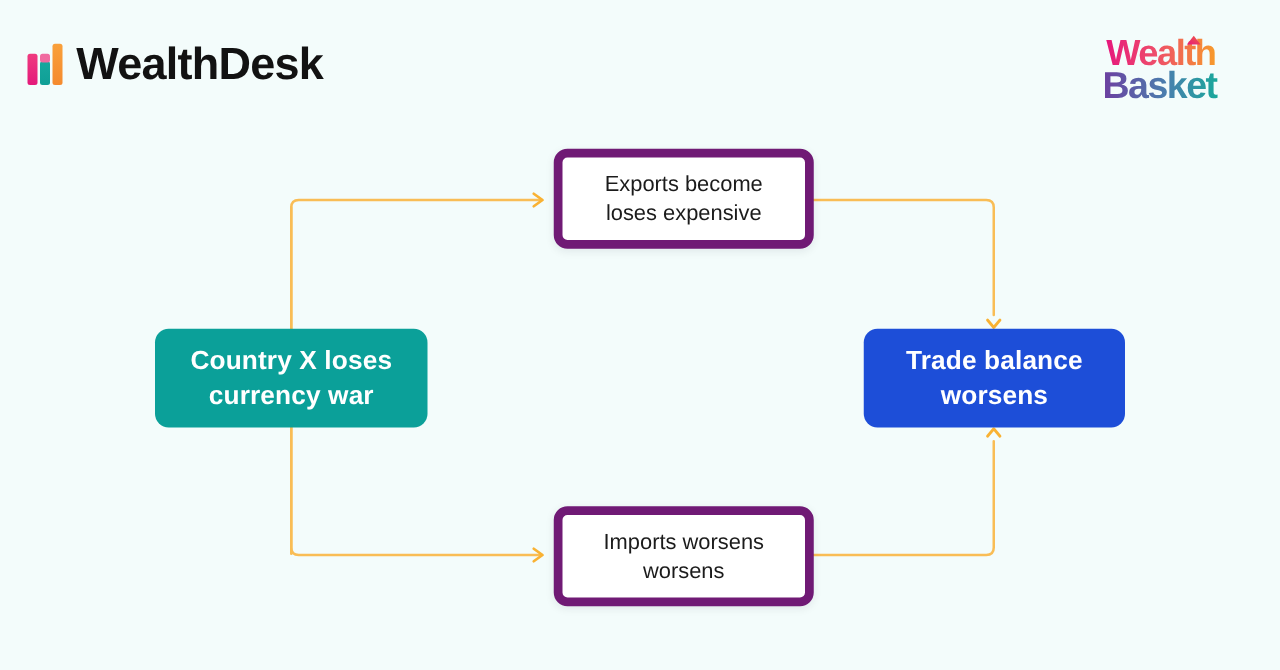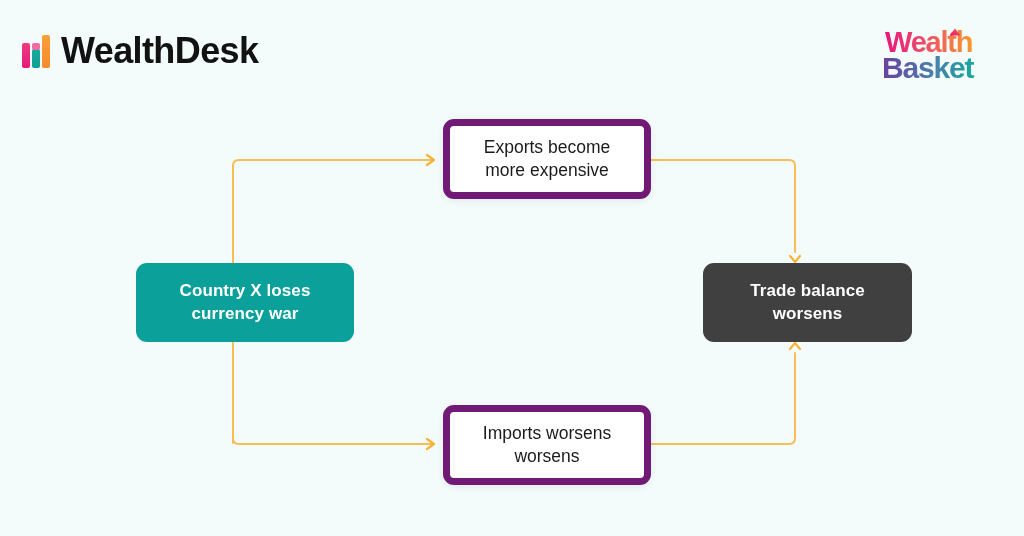--- a/index.html
+++ b/index.html
@@ -40,36 +40,35 @@
   .node{
     position:absolute;
     box-sizing:border-box;
     display:flex;align-items:center;justify-content:center;
     text-align:center;
     border-radius:11px;
     line-height:1.33;
   }
   .node-accent{
     color:#ffffff;
-    font-size:17px;
+    font-size:21px;
     font-weight:bold;
     letter-spacing:0.1px;
-    margin-left:12px;
   }
   .node-plain{
     background:#ffffff;
     color:#1b1b1b;
     font-size:17.5px;
     border:7px solid #701a75;
     box-shadow:0 2px 7px rgba(20,20,40,0.075);
   }
   #node-source{left:124px;top:263px;width:218px;height:79px;background:#0ba099;}
   #node-exports{left:443px;top:119px;width:208px;height:80px;}
   #node-imports{left:443px;top:405px;width:208px;height:80px;}
-  #node-result{left:691px;top:263px;width:209px;height:79px;background:#404040;}
+  #node-result{left:691px;top:263px;width:209px;height:79px;background:#1d4ed8;}
 </style>
 </head>
 <body>
 
 <div id="stage">
 
   <div class="wd-logo">
     <span class="wd-bars">
       <i class="wd-bar1"></i>
         <i class="wd-bar2"></i>
@@ -128,21 +127,21 @@
   <div class="node node-accent" id="node-source">
     <span>
       <span>Country X loses</span><br>
       <span>currency war</span>
     </span>
   </div>
 
   <div class="node node-plain" id="node-exports">
     <span>
       <span>Exports become</span><br>
-      <span>more expensive</span>
+      <span>loses expensive</span>
     </span>
   </div>
 
   <div class="node node-plain" id="node-imports">
     <span>
       <span>Imports worsens</span><br>
       <span>worsens</span>
     </span>
   </div>
 

